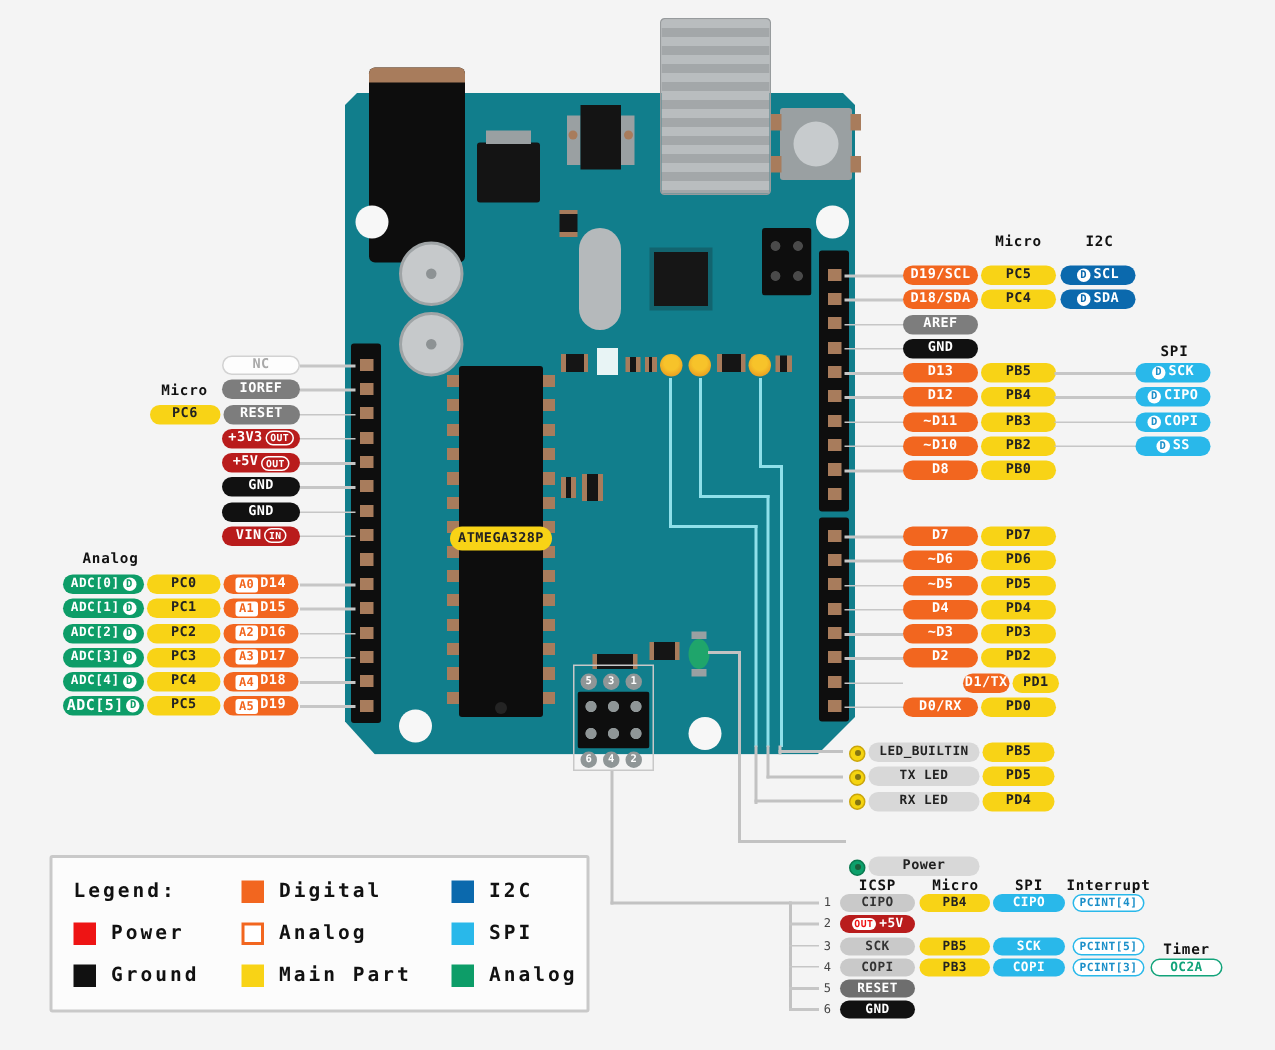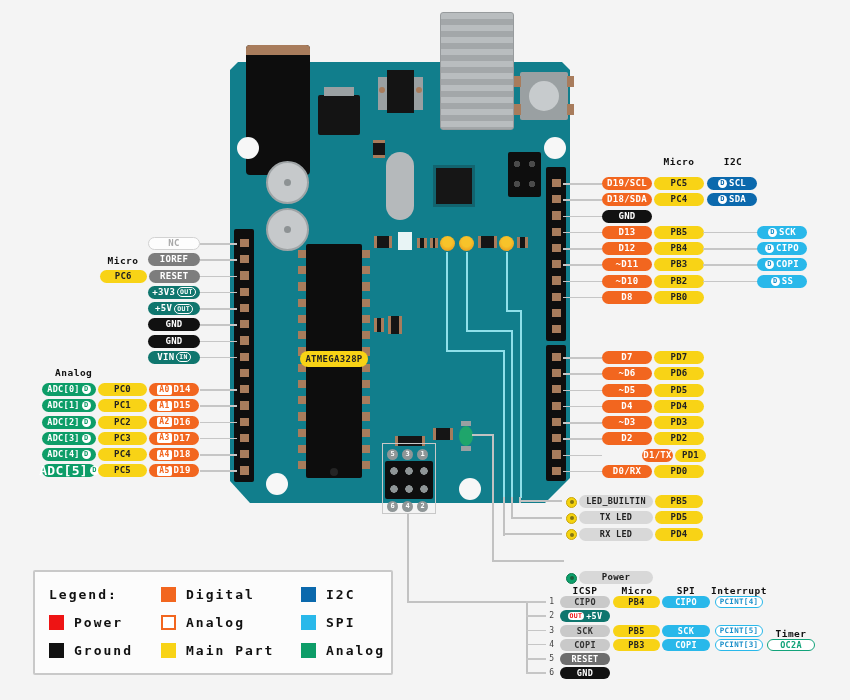--- a/index.html
+++ b/index.html
@@ -7,21 +7,21 @@
        font-family:"DejaVu Sans Mono",monospace;}
   .abs{position:absolute;}
   
   .rowgrp{position:absolute;display:flex;flex-direction:column;gap:3.25px;}
   .row{position:relative;display:flex;height:13px;align-items:center;}
   .pill{position:relative;height:13px;line-height:13px;border-radius:8px;display:flex;align-items:center;
         justify-content:center;font-weight:bold;font-size:9px;letter-spacing:.3px;box-sizing:border-box;gap:2px;}
   .w50{width:50px;} .w52{width:52px;} .w47{width:47px;} .w48{width:48px;} .w49{width:49px;} .w54{width:54px;} .w74{width:74px;}
   .t-digital{background:#f2661f;color:#fff;}
   .t-micro{background:#f8d316;color:#222;}
-  .t-power{background:#0f766e;color:#fff;}
+  .t-power{background:#b91c1c;color:#fff;}
   .t-ground{background:#111;color:#fff;}
   .t-gray{background:#7d7d7d;color:#fff;}
   .t-nc{background:#fdfdfd;color:#a9a9a9;border:1px solid #d2d2d2;}
   .t-green{background:#0d9d68;color:#fff;}
   .t-i2c{background:#0b69ad;color:#fff;}
   .t-spi{background:#29b8ea;color:#fff;}
   .t-ltgray{background:#c9c9c9;color:#333;}
   .t-reset{background:#6e6e6e;color:#fff;}
   .t-ledgray{background:#d8d8d8;color:#222;}
   .t-int{background:#fff;color:#1b8fc9;border:1.5px solid #29b8ea;}
@@ -318,21 +318,21 @@
       </span>
       <span class="pill w49 t-micro">PC4</span>
       <span class="pill w50 t-digital">
         <span class="abox">A4</span>
         <span>D18</span>
       </span>
     </div>
 
     <div class="row an-row">
       <span class="pill w54 t-green">
-        <span style="font-size:13px;text-align:right;">ADC[5]</span>
+        <span style="font-size:10px;text-align:right;">ADC[5]</span>
         <span class="dbadge" style="color:#0d9d68;">D</span>
       </span>
       <span class="pill w49 t-micro">PC5</span>
       <span class="pill w50 t-digital">
         <span class="abox">A5</span>
         <span>D19</span>
       </span>
     </div>
   </div>
 
@@ -357,20 +357,24 @@
       <span class="pill w50 t-digital">D18/SDA</span>
       <span class="pill w50 t-micro">PC4</span>
 
       <span class="pill w50 t-i2c abs-i2c">
         <span class="dbadge">D</span>
         <span>SDA</span>
       </span>
 
     </div>
 
+    <div class="row r-row" style="gap:2px;">
+      <span class="pill w50 t-gray">AREF</span>
+
+    </div>
 
     <div class="row r-row" style="gap:2px;">
       <span class="pill w50 t-ground">GND</span>
 
     </div>
 
     <div class="row r-row" style="gap:2px;">
       <span class="pill w50 t-digital">D13</span>
       <span class="pill w50 t-micro">PB5</span>
       <span class="spi-wire"></span>

